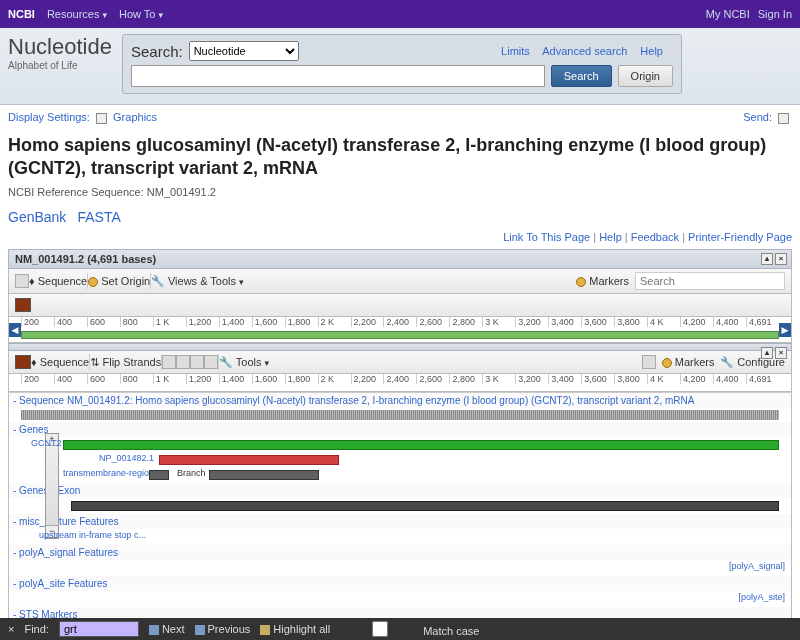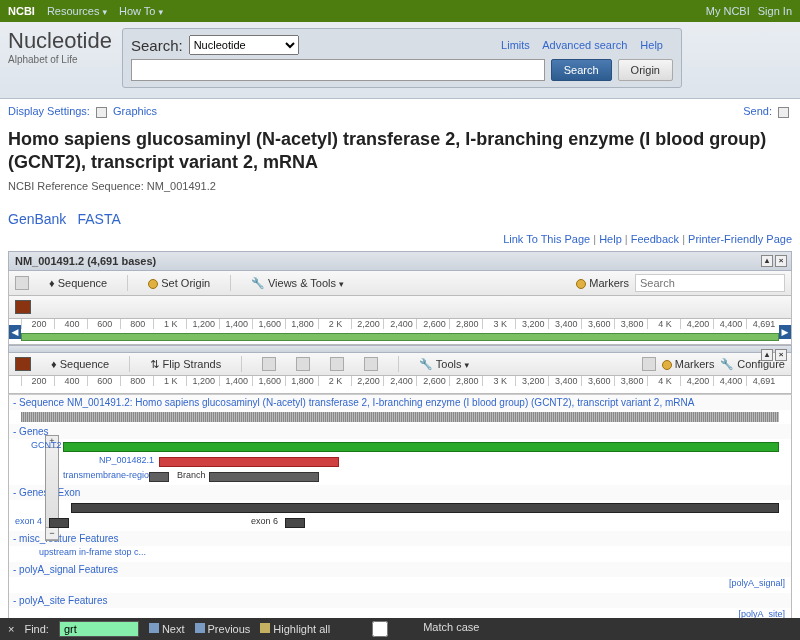--- a/index.html
+++ b/index.html
@@ -1,17 +1,17 @@
 <!DOCTYPE html>
 <html><head>
 <meta charset="utf-8">
 <style>
 *{margin:0;padding:0;box-sizing:border-box;font-family:Arial,Helvetica,sans-serif}
 body{background:#fff;font-size:11px;color:#333}
-.topbar{background:#4d7c0f;color:#fff;height:22px;display:flex;align-items:center;padding:0 8px;font-size:11px}
+.topbar{background:#4c1d95;color:#fff;height:28px;display:flex;align-items:center;padding:0 8px;font-size:11px}
 .topbar .left{display:flex;gap:12px;align-items:center}
 .topbar .right{margin-left:auto;display:flex;gap:8px}
 .topbar a{color:#cde;text-decoration:none;cursor:pointer}
 .topbar .logo{font-weight:bold;color:#fff}
 .drop::after{content:"▾";margin-left:3px;font-size:9px}
 .header{background:linear-gradient(#e9edf2,#dde4ec);padding:6px 8px 10px;border-bottom:1px solid #b5c0cc;display:flex;gap:10px}
 .header .title h1{font-size:22px;font-weight:normal;color:#444}
 .header .sub{font-size:10px;color:#666}
 .searchbox{background:#d8dee6;border:1px solid #aab4c0;border-radius:3px;padding:6px 8px;flex:1;max-width:560px}
 .searchrow{display:flex;gap:6px;align-items:center;margin-bottom:4px}
@@ -21,58 +21,58 @@
 .searchrow2{display:flex;gap:6px}
 .searchrow2 input{flex:1;height:22px;border:1px solid #999;padding:0 4px}
 .btn{background:linear-gradient(#4a7ab0,#2d5c90);color:#fff;border:1px solid #2a5080;border-radius:2px;padding:3px 12px;cursor:pointer;font-size:11px}
 .btn-clear{background:linear-gradient(#f5f5f5,#ddd);color:#333;border:1px solid #aaa;border-radius:2px;padding:3px 12px;cursor:pointer;font-size:11px}
 .dsrow{display:flex;padding:6px 8px;font-size:11px;color:#36c}
 .dsrow a{color:#36c;text-decoration:none;cursor:pointer}
 .dsrow .sq{display:inline-block;width:11px;height:11px;border:1px solid #888;background:#eee;margin:0 3px;vertical-align:middle}
 .dsrow .r{margin-left:auto}
 .main{padding:4px 8px}
 .h1{font-size:18px;font-weight:bold;color:#222;margin-bottom:6px;line-height:1.3}
-.refline{font-size:11px;color:#555;margin-bottom:19px}
+.refline{font-size:11px;color:#555;margin-bottom:11px}
 .fmts a{color:#36c;text-decoration:none;margin-right:8px;font-size:14px}
 .toplinks{text-align:right;font-size:11px;color:#888;margin:6px 0}
 .toplinks a{color:#36c;text-decoration:none}
 .panelhead{background:linear-gradient(#e0e4ea,#cdd4dd);border:1px solid #aab3bf;padding:3px 6px;font-size:11px;font-weight:bold;position:relative}
 .panelhead .pm{position:absolute;right:4px;top:3px;display:flex;gap:2px}
 .pm span{display:inline-block;width:12px;height:12px;border:1px solid #888;background:#f0f0f0;font-size:8px;text-align:center;line-height:10px;cursor:pointer}
-.toolbar{background:linear-gradient(#f8f8f8,#e8e8e8);border:1px solid #bbb;border-top:none;padding:3px 6px;display:flex;align-items:center;gap:20px;font-size:11px}
+.toolbar{background:linear-gradient(#f8f8f8,#e8e8e8);border:1px solid #bbb;border-top:none;padding:3px 6px;display:flex;align-items:center;gap:0;font-size:11px}
 .toolbar .sep{width:1px;height:16px;background:#ccc}
 .toolbar a{color:#333;text-decoration:none;cursor:pointer}
 .toolbar .r{margin-left:auto;display:flex;gap:6px;align-items:center}
 .toolbar input{border:1px solid #ccc;height:18px;width:150px;font-size:11px;padding:0 4px}
 .toolbar .ico{display:inline-block;width:14px;height:14px;background:#ddd;border:1px solid #aaa;vertical-align:middle}
 .colorbox{width:16px;height:14px;background:#8a3310;border:1px solid #555;display:inline-block}
 .ruler{position:relative;height:26px;border:1px solid #bbb;border-top:none;background:#fff;overflow:hidden}
 .ruler .ticks{display:flex;font-size:9px;color:#555;padding:0 12px}
-.ruler .ticks span{flex:1;text-align:center;border-left:1px solid #ccc;padding-left:2px;height:10px}
+.ruler .ticks span{flex:1;text-align:left;border-left:1px solid #ccc;padding-left:2px;height:10px}
 .ruler .bar{position:absolute;bottom:3px;left:12px;right:12px;height:8px;background:#7ac062;border:1px solid #4a9040}
 .ruler .arrow{position:absolute;width:12px;height:14px;background:#2a5c9a;top:6px;font-size:9px;color:#fff;text-align:center;line-height:14px;cursor:pointer}
 .ruler .arrow.l{left:0}
 .ruler .arrow.r{right:0}
 .trackarea{border:1px solid #bbb;border-top:1px solid #ccc;font-size:10px}
 .trklabel{color:#36c;padding:2px 4px;background:#fafafa}
 .trkrow{position:relative;height:14px;margin:1px 0}
 .trkrow .lbl{position:absolute;font-size:9px;color:#36c;top:0}
 .trkrow .lbl.r{right:6px}
 .feat{position:absolute;height:10px;top:2px}
 .feat.green{background:#2aa82a;border:1px solid #187818}
 .feat.red{background:#d04040;border:1px solid #a02020}
 .feat.gray{background:#606060;border:1px solid #333}
 .feat.dkgray{background:#484848;border:1px solid #222}
 .seqbar{height:10px;background:repeating-linear-gradient(90deg,#888,#888 1px,#bbb 1px,#bbb 2px);margin:2px 12px}
 .zoomctl{position:absolute;left:36px;top:0;width:14px;background:#eee;border:1px solid #999;font-size:9px;text-align:center}
 .zoomctl div{border-bottom:1px solid #aaa;cursor:pointer;height:12px;line-height:11px}
 .findbar{position:fixed;bottom:0;left:0;right:0;background:#333;color:#ddd;height:22px;display:flex;align-items:center;gap:10px;padding:0 8px;font-size:11px}
-.findbar input{background:#86efac;border:1px solid #555;height:16px;width:80px;font-size:11px;padding:0 4px}
+.findbar input{background:#c4b5fd;border:1px solid #555;height:16px;width:80px;font-size:11px;padding:0 4px}
 .findbar .x{cursor:pointer}
-.findbar .item{display:flex;align-items:flex-start;gap:3px;cursor:pointer}
+.findbar .item{display:flex;align-items:flex-end;gap:3px;cursor:pointer}
 .findbar .iq{width:10px;height:10px;display:inline-block}
 .iq.dn{background:#7a9cc4}
 .iq.up{background:#7a9cc4}
 .iq.hl{background:#c4b060}
 .findbar input[type=checkbox]{margin:0}
 .pin{display:inline-block;width:10px;height:10px;background:#e0b040;border-radius:50%;border:1px solid #a07010;vertical-align:middle}
 </style>
 </head>
 <body>
 
@@ -259,26 +259,20 @@
       <div class="feat gray" style="left:140px;width:20px"></div>
       <span class="lbl" style="left:168px;color:#333">Branch</span>
       <div class="feat gray" style="left:200px;width:110px"></div>
     </div>
 
     <div class="trklabel">- <span>Genes - Exon</span></div>
     <div class="trkrow">
       <span class="lbl" style="left:262px;color:#333">exon 7</span>
       <div class="feat dkgray" style="left:62px;right:12px"></div>
     </div>
-    <div class="trkrow">
-      <span class="lbl" style="left:6px">exon 4</span>
-      <div class="feat dkgray" style="left:40px;width:20px"></div>
-      <span class="lbl" style="left:242px;color:#333">exon 6</span>
-      <div class="feat dkgray" style="left:276px;width:20px"></div>
-    </div>
 
     <div class="trklabel">- <span>misc_feature Features</span></div>
     <div class="trkrow">
         <span class="lbl" style="left:30px">upstream in-frame stop c...</span>
       </div>
 
     <div class="trklabel">- <span>polyA_signal Features</span></div>
     <div class="trkrow">
         <span class="lbl r">[polyA_signal]</span>
       </div>

